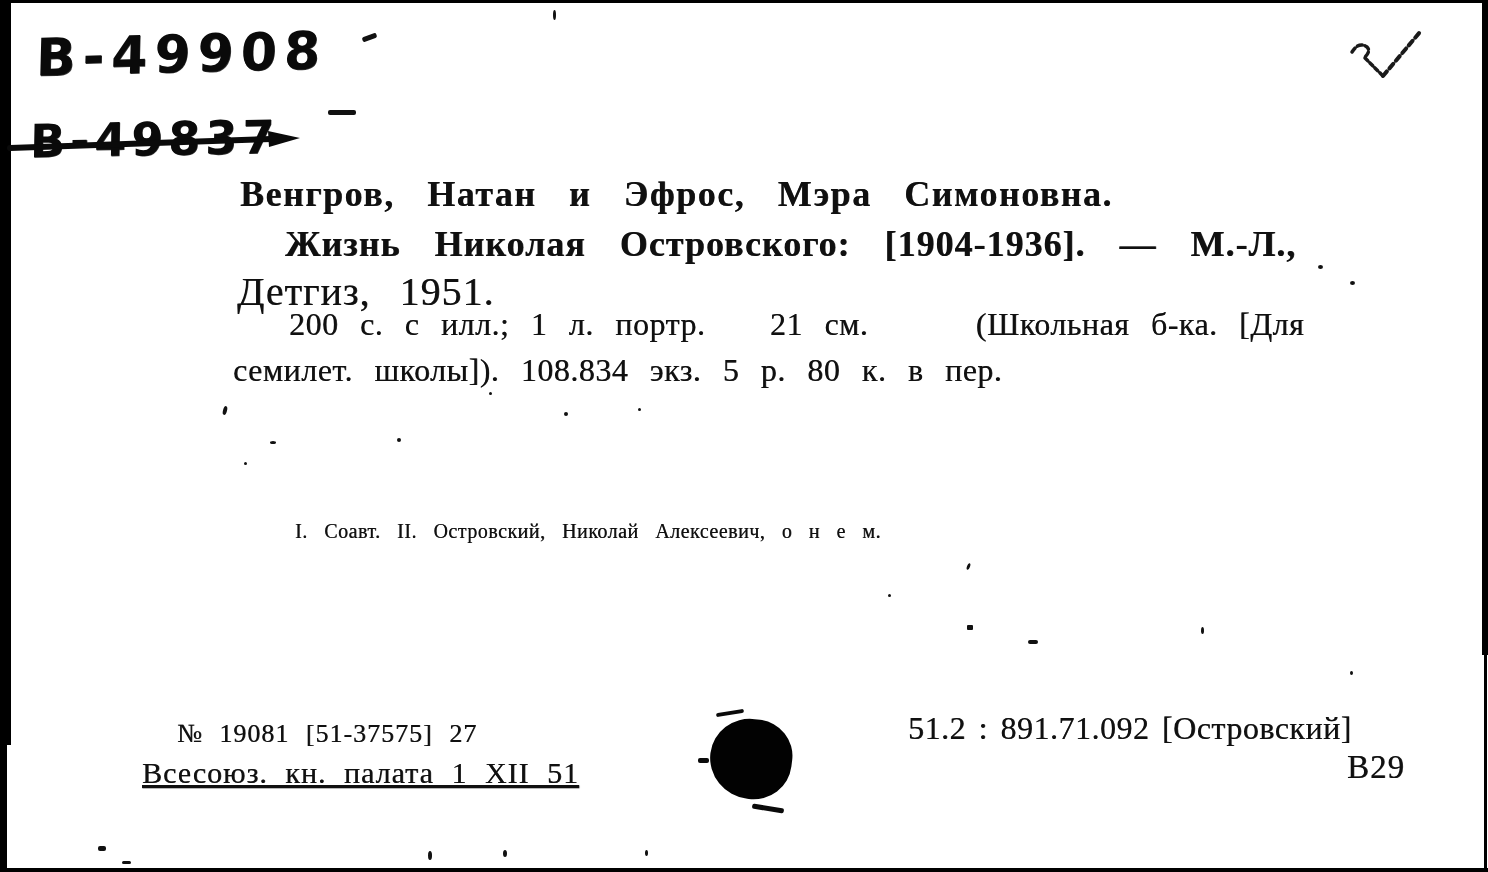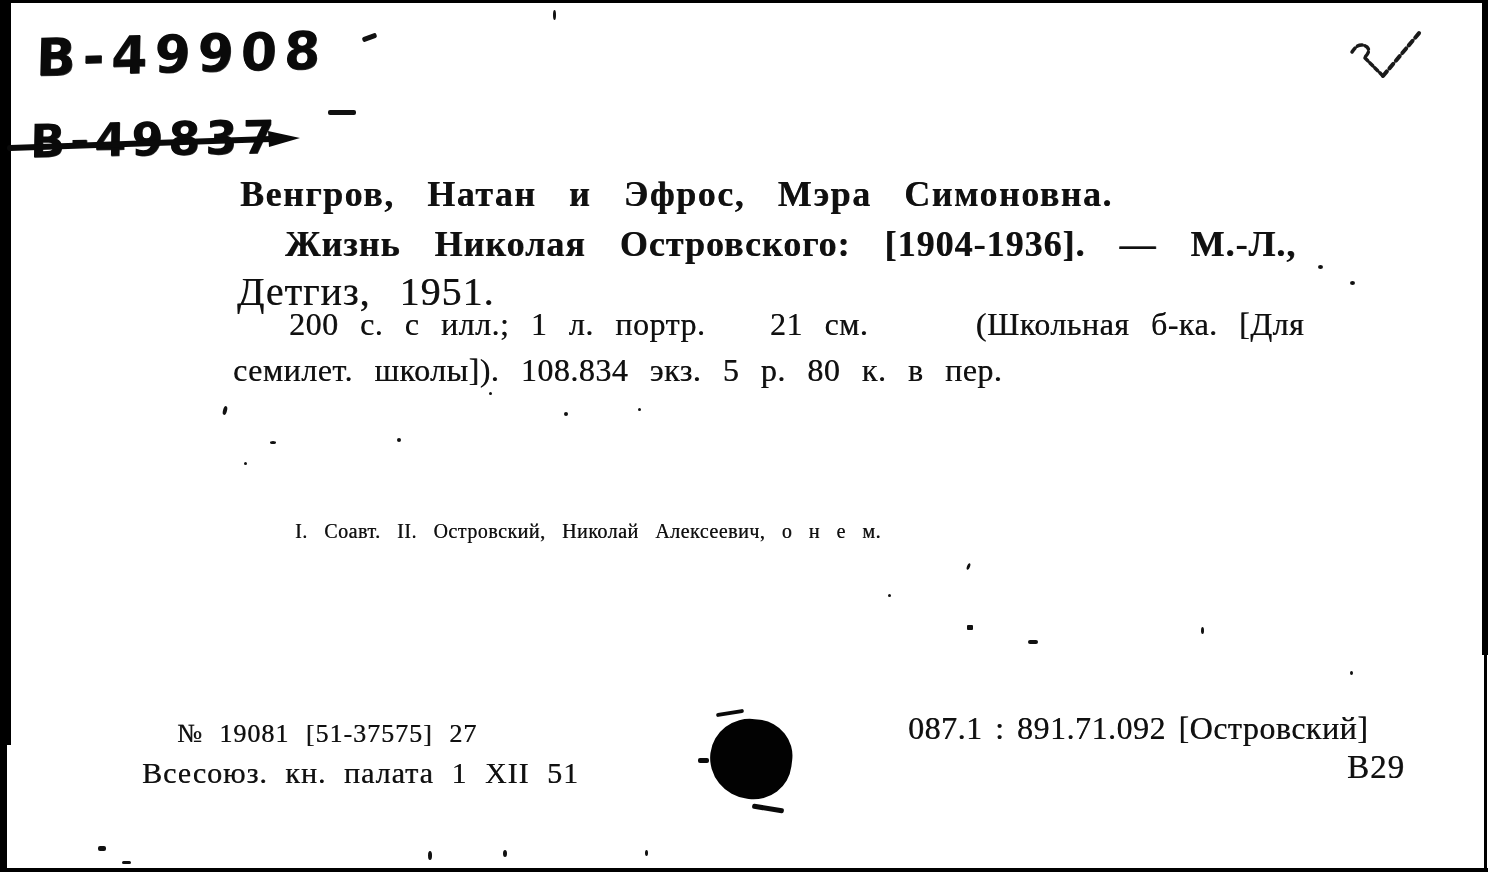--- a/index.html
+++ b/index.html
@@ -13,21 +13,21 @@
     position:absolute;white-space:pre;line-height:1;
     text-shadow:0.4px 0.4px 0 rgba(0,0,0,0.7);
   }
   .heading{left:240px;top:176px;font-size:36px;font-weight:bold;word-spacing:22px;letter-spacing:1.5px;}
   .title1{left:285px;top:226px;font-size:36px;word-spacing:24px;letter-spacing:1px;font-weight:bold;}
   .title2{left:237px;top:272px;font-size:40px;word-spacing:18px;letter-spacing:1px;}
   .coll1{left:289px;top:308px;font-size:32px;word-spacing:13px;letter-spacing:0.5px;}
   .coll2{left:233px;top:354px;font-size:32px;word-spacing:13px;letter-spacing:0.5px;}
   .tracings{left:295px;top:521px;font-size:20px;word-spacing:11px;letter-spacing:0.5px;}
   .reg1{left:133px;top:721px;font-size:26px;word-spacing:9px;letter-spacing:1px;margin-left:44px;}
-  .reg2{left:142px;top:758px;font-size:30px;word-spacing:9px;letter-spacing:1px;}
+  .reg2{left:142px;top:758px;font-size:30px;word-spacing:9px;letter-spacing:1px;text-decoration:underline;}
   .classification{left:908px;top:712px;font-size:32px;letter-spacing:0.5px;word-spacing:4px;}
   .author-mark{left:1347px;top:751px;font-size:33px;letter-spacing:1px;}
 
   
   .handwriting{
     position:absolute;font-family:"DejaVu Sans",sans-serif;font-weight:bold;color:#0a0a0a;
     line-height:1;text-shadow:0.6px 0.6px 0 rgba(0,0,0,0.8);
   }
   .acc-current{left:36px;top:28px;font-size:52px;letter-spacing:7px;transform:rotate(-1.5deg) skewX(-3deg);}
   .acc-crossed{left:30px;top:116px;font-size:46px;letter-spacing:5px;transform:rotate(-1deg) skewX(-2deg);}
@@ -82,21 +82,21 @@
 
   <div class="line heading">Венгров, Натан и Эфрос, Мэра Симоновна.</div>
   <div class="line title1">Жизнь Николая Островского: [1904-1936]. — М.-Л.,</div>
   <div class="line title2">Детгиз, 1951.</div>
   <div class="line coll1">200 с. с илл.; 1 л. портр.   21 см.     (Школьная б-ка. [Для</div>
   <div class="line coll2">семилет. школы]). 108.834 экз. 5 р. 80 к. в пер.</div>
   <div class="line tracings">I. Соавт. II. Островский, Николай Алексеевич, о н е м.</div>
 
   <div class="line reg1">№ 19081 [51-37575] 27</div>
   <div class="line reg2">Всесоюз. кн. палата 1 XII 51</div>
-  <div class="line classification">087.1 : 891.71.092 [Островский]</div>
+  <div class="line classification">51.2 : 891.71.092 [Островский]</div>
   <div class="line author-mark">В29</div>
 
   <div class="hole"></div>
   <div class="hole-dash" style="left:716px;top:711px;width:28px;height:4px;transform:rotate(-9deg);"></div>
   <div class="hole-dash" style="left:752px;top:806px;width:32px;height:5px;transform:rotate(9deg);"></div>
   <div class="hole-dash" style="left:698px;top:758px;width:11px;height:5px;"></div>
 
   <div class="speck" style="left:553px;top:10px;width:3px;height:10px;"></div>
   <div class="speck" style="left:362px;top:35px;width:15px;height:5px;transform:rotate(-20deg);border-radius:2px;"></div>
   <div class="speck" style="left:328px;top:110px;width:28px;height:5px;border-radius:2px;"></div>

